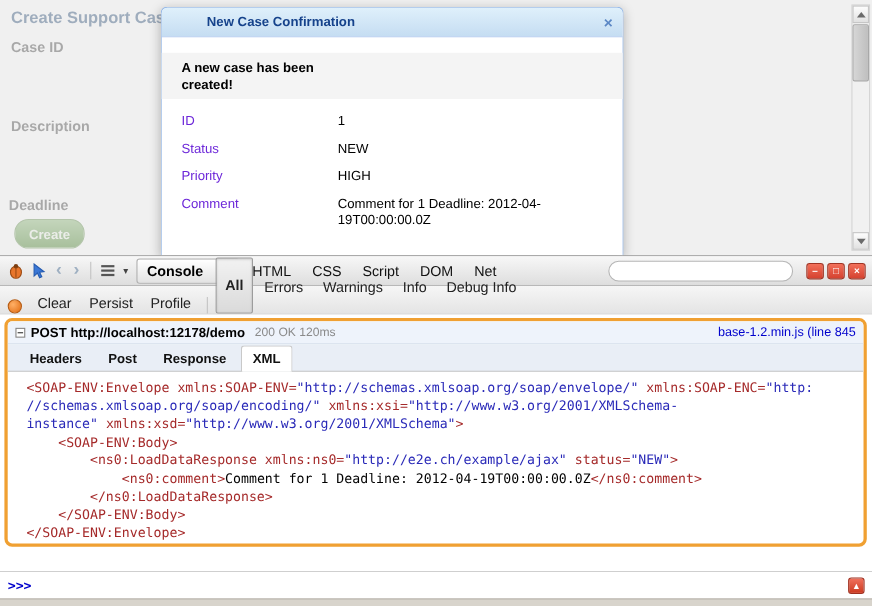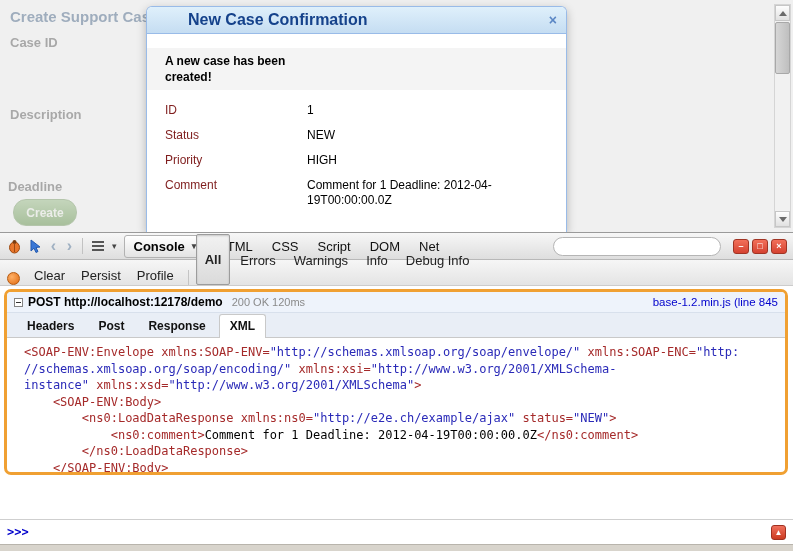--- a/index.html
+++ b/index.html
@@ -30,41 +30,41 @@
   .tri-down{width:0;height:0;border-left:4px solid transparent;border-right:4px solid transparent;border-top:5px solid #6a6a6a;}
   .sb-thumb{position:absolute; top:17px; left:0; width:15px; height:52px;
     background:linear-gradient(90deg,#d6d6d6,#bfbfbf); border:1px solid #a8a8a8; border-radius:2px;}
 
   
   .dialog{position:absolute; left:146px; top:6px; width:421px; height:226px; background:#fff;
     border:1px solid #99bbe8; border-bottom:none; border-radius:6px 6px 0 0;
     box-shadow:0 3px 10px rgba(0,0,0,0.25); z-index:20;}
   .dialog-header{height:27px; background:linear-gradient(#dff0fb,#c5ddf2); border-bottom:1px solid #99bbe8;
     border-radius:5px 5px 0 0; display:flex; align-items:center; padding:0 9px;}
-  .dialog-title{color:var(--dialog-title); font-weight:bold; font-size:16px;padding-left:32px;}
+  .dialog-title{color:var(--dialog-title); font-weight:bold; font-size:12px;padding-left:32px;}
   .dialog-close{margin-left:auto; color:#5b87c5; font-weight:bold; font-size:14px; line-height:14px; cursor:pointer;}
   .dialog-body{padding-top:14px; font-size:12px; color:#1a1a1a;}
   .dialog-msg-band{background:#f4f4f4; padding:5px 18px; margin-bottom:8px;}
   .dialog-msg{font-weight:bold; width:160px; line-height:16px; color:#000000;}
   .dlg-row{display:flex; padding:5px 0 5px 18px; line-height:15px;}
-  .dlg-label{flex:0 0 142px; color:#7f1d1d;}
+  .dlg-label{flex:0 0 142px; color:#6d28d9;}
   .dlg-value{width:210px; color:#000;}
 
   
   .firebug{position:absolute; top:232px; left:0; width:793px; height:319px; background:#fff;
     border-top:1px solid #9a9a9a; display:flex; flex-direction:column;}
 
   .fb-toolbar{height:27px; background:linear-gradient(#f7f7f7,#dedede); border-bottom:1px solid #b8b8b8;
     display:flex; align-items:center; padding:0 5px; gap:3px; flex:0 0 auto;}
   .tb-icon{display:inline-flex; align-items:center; justify-content:center; width:18px; height:18px;}
   .nav-arrow{color:#9fb0c2; font-size:16px; font-weight:bold; width:13px; text-align:center; line-height:18px;}
   .tb-sep{width:1px; height:16px; background:#c2c2c2; margin:0 3px;}
   .menu-bars{position:relative; width:12px; height:2px; background:#555; box-shadow:0 4px 0 #555,0 -4px 0 #555;}
   .menu-caret{font-size:9px; color:#444; margin-left:2px;}
-  .panel-btn{display:inline-flex; align-items:center; gap:5px; padding:3px 9px; margin-left:4px;
+  .panel-btn{display:inline-flex; align-items:center; gap:17px; padding:3px 9px; margin-left:4px;
     border:1px solid #b2b2b2; border-radius:3px; background:linear-gradient(#ffffff,#e3e3e3);
     font-size:13px; font-weight:bold; color:#000;}
   .panel-btn .menu-caret{font-size:9px;}
   .panel-tab{padding:3px 8px; font-size:13px; color:#111;}
   .search-box{margin-left:auto; width:168px; height:19px; background:#fff; border:1px solid #b5b5b5;
     border-radius:10px; display:flex; align-items:center; padding:0 7px; gap:4px;}
   .search-box input{border:none; outline:none; flex:1; font-size:12px; background:transparent;
     font-family:"Liberation Sans",sans-serif;}
   .win-btns{display:flex; gap:3px; margin-left:9px; margin-right:1px;}
   .win-btn{width:16px; height:15px; border-radius:3px; border:1px solid #a03424;
@@ -75,21 +75,21 @@
     display:flex; align-items:flex-end; padding:0 7px; gap:2px; font-size:13px; flex:0 0 auto;}
   .break-icon{width:13px; height:13px; border-radius:50%; border:1px solid #b55a10; margin-right:5px;
     background:radial-gradient(circle at 35% 35%, #ffb066, #e06a10);}
   .fb-btn{padding:2px 7px; color:#222;}
   .filter{padding:17px 8px; color:#222;}
   .filter.active{border:1px solid #9c9c9c; border-radius:2px; background:linear-gradient(#f2f2f2,#dadada);
     box-shadow:inset 0 1px 2px rgba(0,0,0,0.18); font-weight:bold;}
   .fbar-sep{width:1px; height:15px; background:#c4c4c4; margin:0 5px;}
 
   .fb-console{flex:1 1 auto; background:#fff; position:relative; overflow:hidden;}
-  .request-block{position:absolute; left:4px; top:3px; width:784px; height:186px;
+  .request-block{position:absolute; left:4px; top:3px; width:784px; height:208px;
     border:3px solid var(--highlight-orange); border-radius:7px; background:#fff; overflow:hidden;}
   .req-header{height:21px; background:#eef3fb; border-bottom:1px solid #d8e0ec; display:flex;
     align-items:center; padding:0 7px; font-size:12px;}
   .expander{width:9px; height:9px; border:1px solid #848484; background:#fff; display:inline-flex;
     align-items:center; justify-content:center; margin-right:5px;}
   .expander .minus{width:5px; height:1px; background:#333;}
   .req-url{font-weight:bold; color:#000; margin-right:9px; white-space:nowrap;}
   .req-status{color:#8a8a8a; font-size:11px; white-space:nowrap;}
   .req-source{margin-left:auto; color:var(--source-link); font-size:11.5px; white-space:nowrap; overflow:hidden;}
   .net-tabs{height:25px; background:#e9eef6; border-bottom:1px solid #c9c9c9; display:flex;

